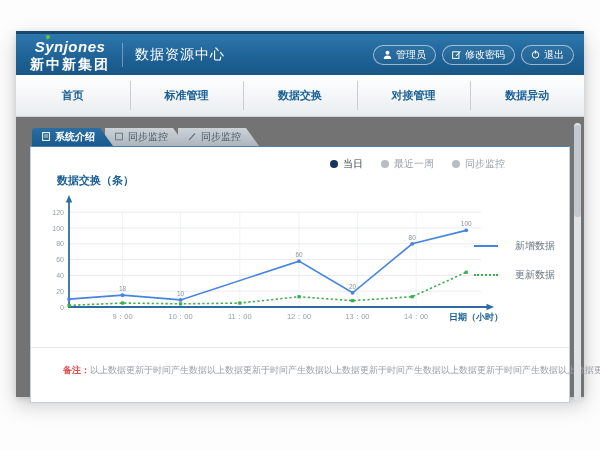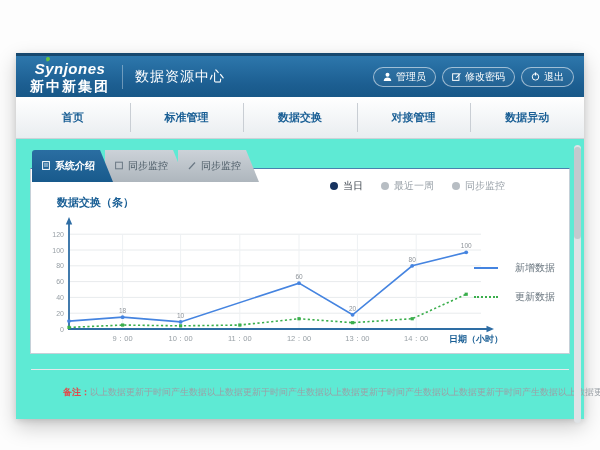--- a/index.html
+++ b/index.html
@@ -1,20 +1,20 @@
 <!DOCTYPE html>
 <html><head>
 <meta charset="utf-8">
 <style>
   * { margin:0; padding:0; box-sizing:border-box; }
   html,body { width:600px; height:450px; background:#fdfdfd; overflow:hidden;
     font-family:"Liberation Sans","DejaVu Sans",sans-serif; }
   .stage { position:relative; width:600px; height:450px; }
-  .card { position:absolute; left:16px; top:53px; width:568px; height:366px;
-    background:#5eead4; box-shadow:0 8px 20px rgba(0,0,0,.20), 0 2px 6px rgba(0,0,0,.12); }
+  .card { position:absolute; left:16px; top:31px; width:568px; height:366px;
+    background:#737373; box-shadow:0 8px 20px rgba(0,0,0,.20), 0 2px 6px rgba(0,0,0,.12); }
 
   
   .header { height:44px; border-top:3px solid #17486e;
     background:linear-gradient(180deg,#2d77ac 0%,#1c5e91 70%,#185888 100%);
     display:flex; align-items:center; padding:0 10px 0 14px; position:relative; }
   .logo { display:flex; flex-direction:column; align-items:center; line-height:1; padding-right:12px; }
   .logo-en { color:#fff; font-weight:bold; font-style:italic; font-size:15px; letter-spacing:.5px; }
   .logo-en .y { position:relative; }
   .logo-en .y::after { content:""; position:absolute; left:1px; top:-3px; width:4px; height:4px;
     background:#62c244; border-radius:50% 50% 50% 0; transform:rotate(-20deg); }
@@ -31,30 +31,30 @@
   .nav { height:42px; background:linear-gradient(180deg,#ffffff,#e9edf0);
     border-bottom:1px solid #ccd2d7; display:flex; align-items:stretch; }
   .nav-item { flex:1; display:flex; align-items:center; justify-content:center;
     color:#1a5f95; font-size:11px; font-weight:bold; cursor:pointer; position:relative; }
   .nav-item + .nav-item::before { content:""; position:absolute; left:0; top:6px; bottom:6px;
     width:1px; background:#c9ced4; }
 
   
   .content { position:relative; height:293px; padding:11px 14px 0 14px; }
   .tabs { display:flex; margin-left:2px; height:18px; position:relative; z-index:2; }
-  .tab { height:32px; display:flex; align-items:center; gap:5px; font-size:10px;
+  .tab { height:18px; display:flex; align-items:center; gap:5px; font-size:10px;
     padding:0 18px 0 10px; cursor:pointer;
     clip-path:polygon(0 0, calc(100% - 13px) 0, 100% 100%, 0 100%); margin-right:-8px; }
   .tab.active { background:linear-gradient(180deg,#2a6ea2,#185a8c); color:#fff; font-weight:bold;
     border-radius:3px 0 0 0; z-index:3; }
   .tab.inactive { background:linear-gradient(180deg,#ccd2d8,#aeb6bd); color:#4e5d68; z-index:1; }
   .tab .tab-icon { display:block; }
 
   .panel { position:relative; background:#fff; border:1px solid #c5d0d8; border-top:1px solid #4a81ae;
-    height:186px; }
+    height:257px; }
   .radio-group { position:absolute; top:10px; right:64px; display:flex; gap:18px; align-items:center; }
   .radio { display:flex; align-items:center; gap:5px; cursor:pointer; font-size:10px; }
   .radio .dot { width:8px; height:8px; border-radius:50%; background:#b7bdc3; }
   .radio.selected .dot { background:#17335f; }
   .radio .radio-label { color:#9aa2a9; }
   .radio.selected .radio-label { color:#333b44; }
 
   .chart-title { position:absolute; left:26px; top:26px; color:#1a5f95; font-size:11px; font-weight:bold; }
   .chart-wrap { position:absolute; left:12px; top:44px; }
 

